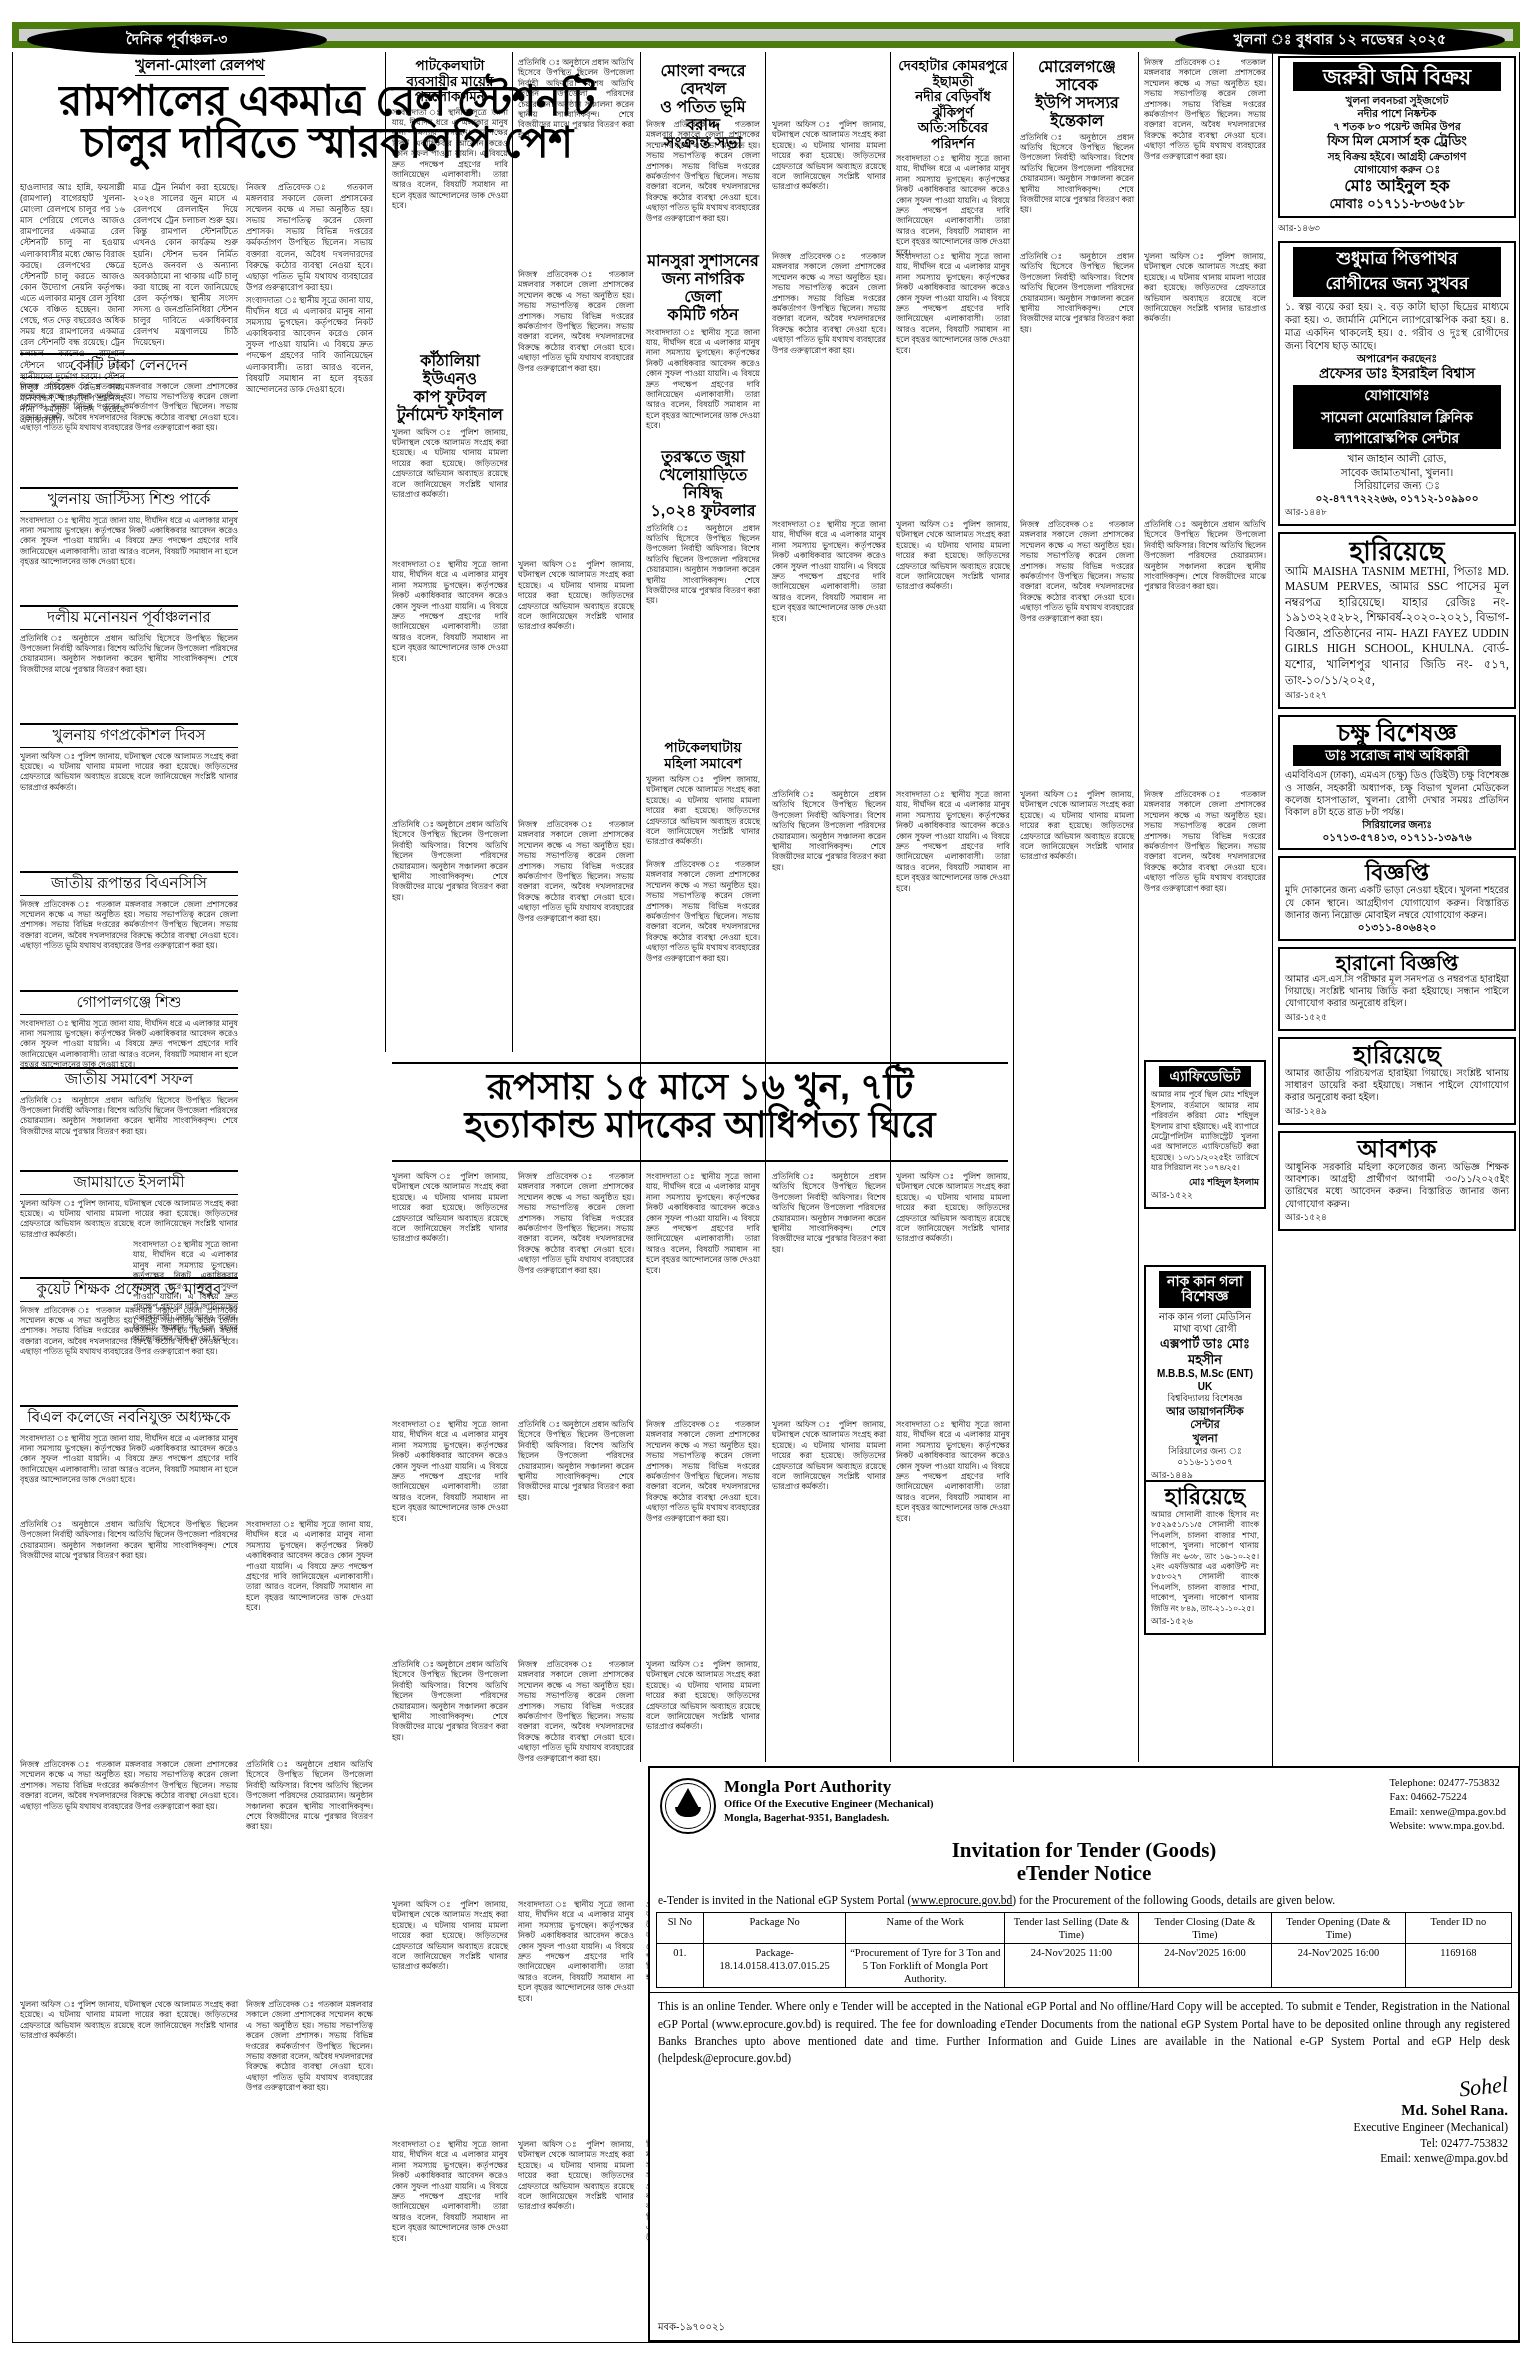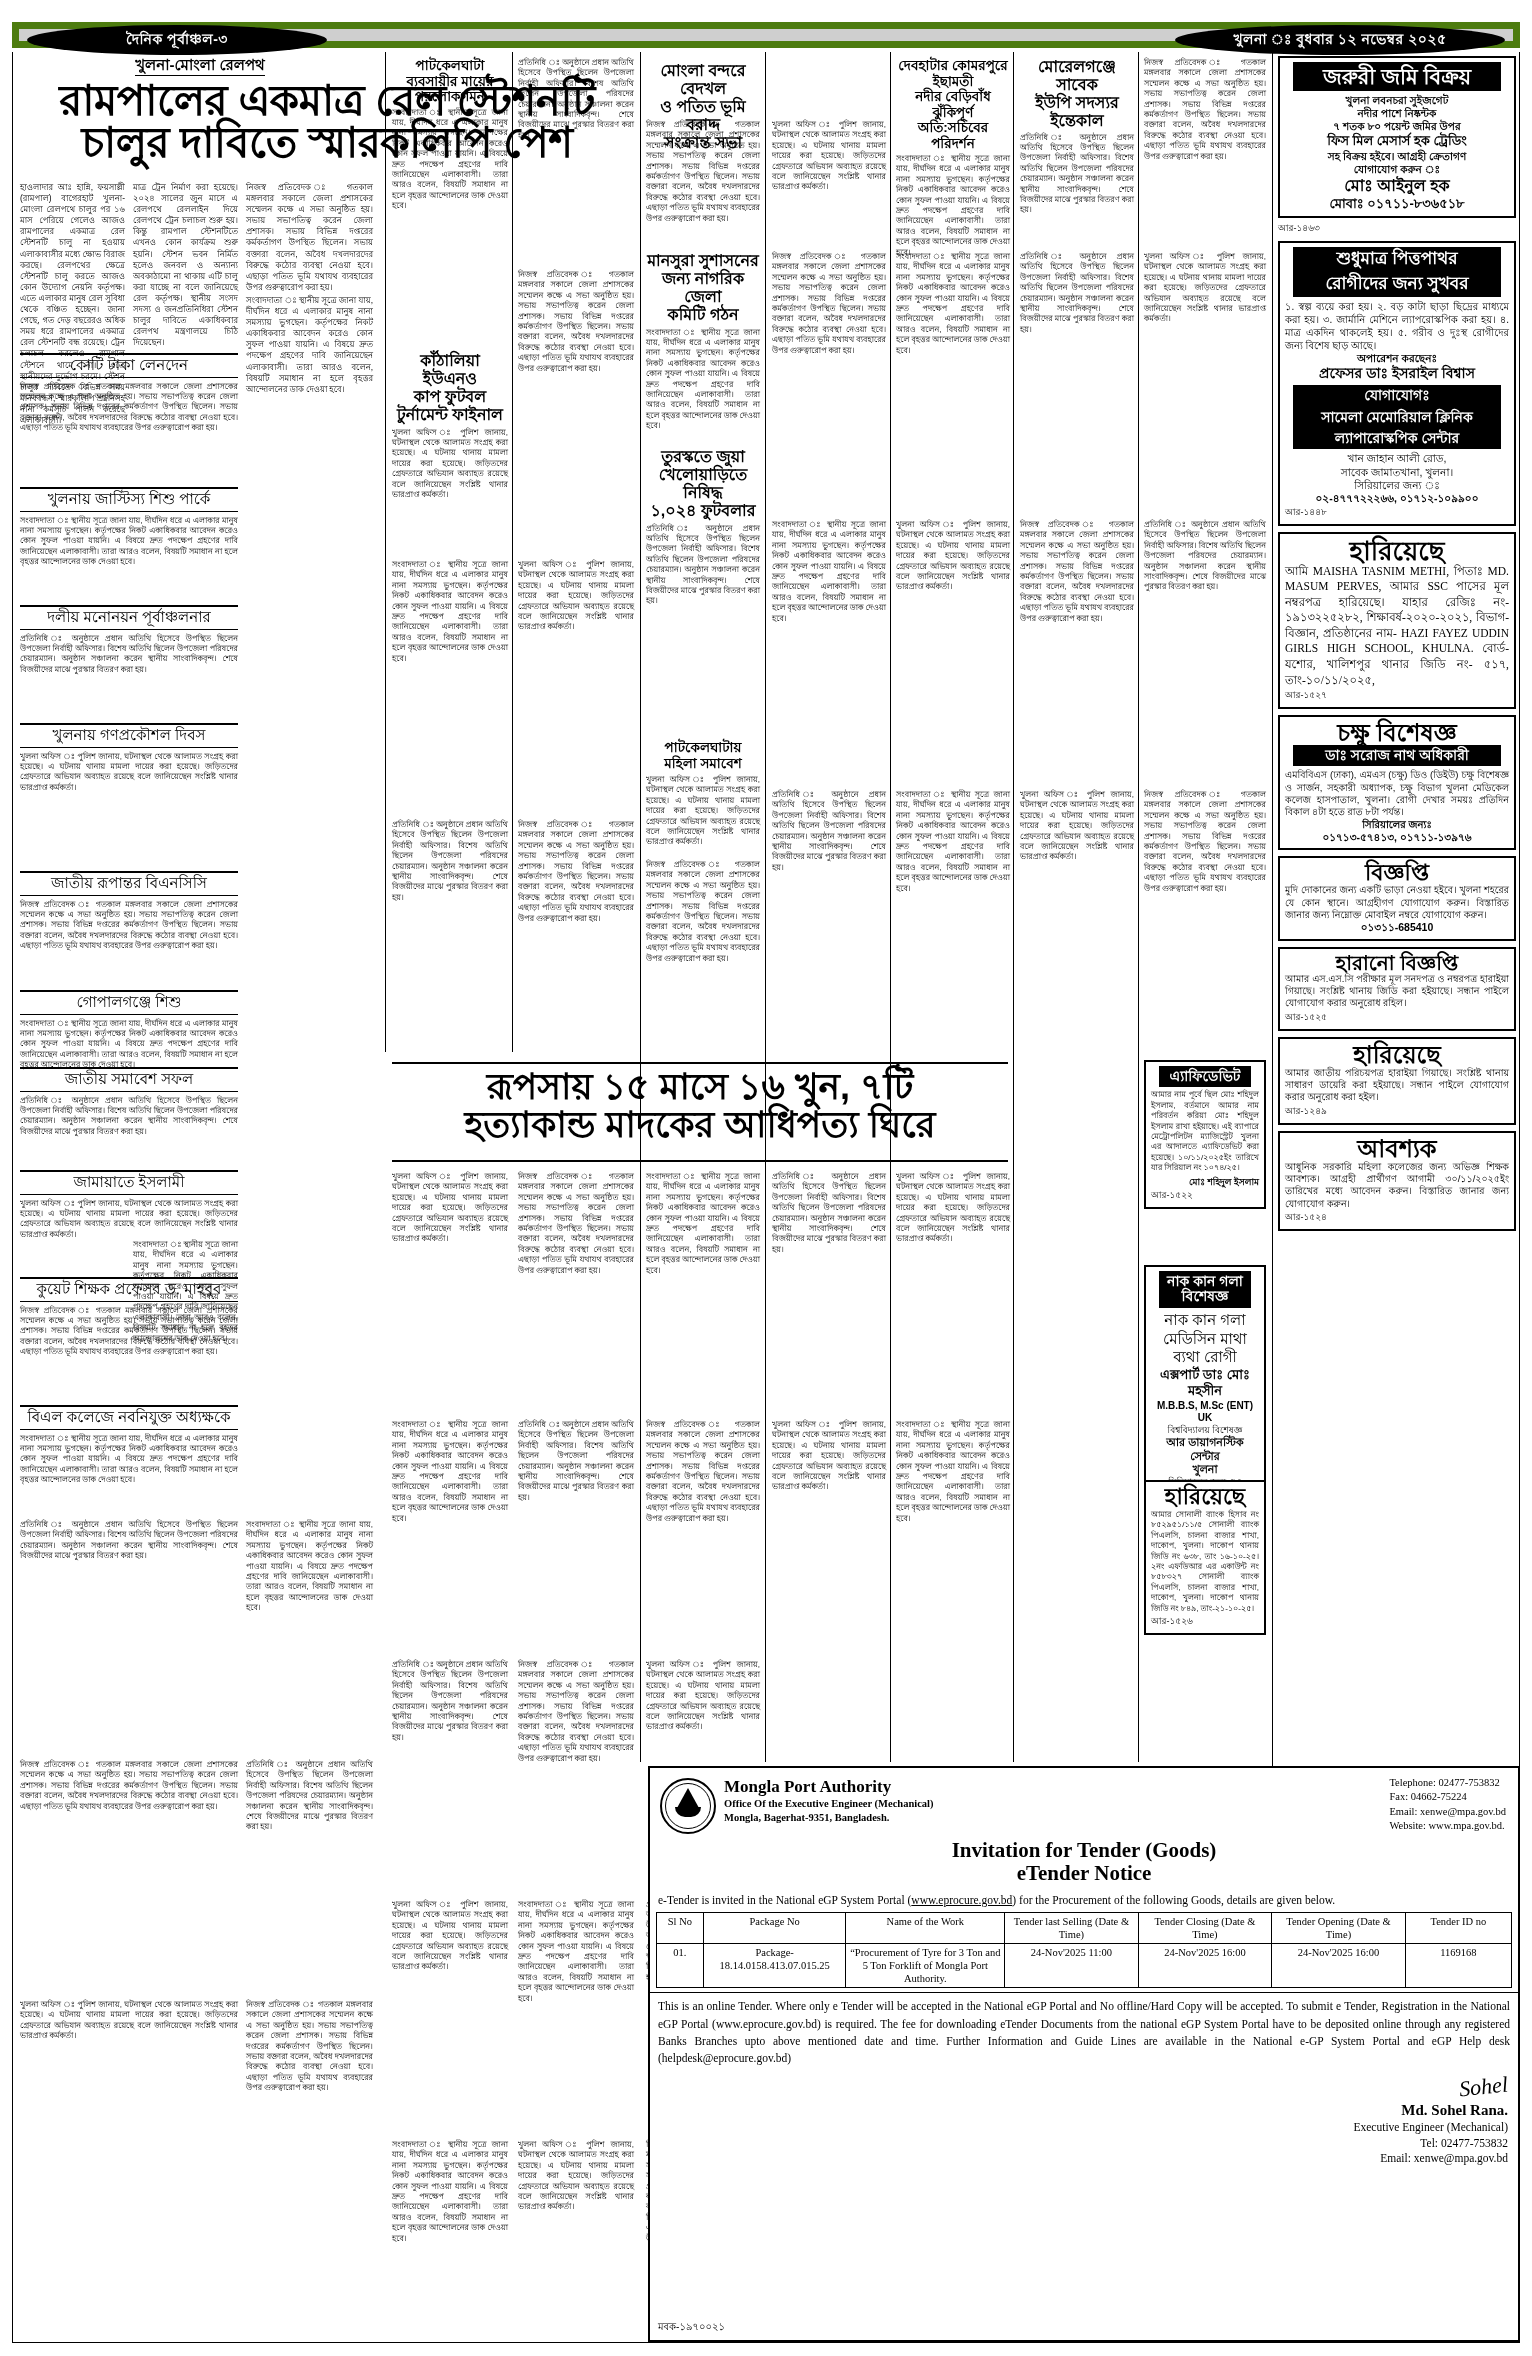--- a/index.html
+++ b/index.html
@@ -457,21 +457,21 @@
       <div class="ad-banner sm">এ্যাফিডেভিট</div>
       <div class="body-txt tiny" style="text-align:justify;">আমার নাম পূর্বে ছিল মোঃ শহিদুল ইসলাম, বর্তমানে আমার নাম পরিবর্তন করিয়া মোঃ শহিদুল ইসলাম রাখা হইয়াছে। এই ব্যাপারে মেট্রোপলিটন ম্যাজিস্ট্রেট খুলনা এর আদালতে এ্যাফিডেভিট করা হয়েছে। ১০/১১/২০২৫ইং তারিখে যার সিরিয়াল নং ১০৭৪/২৫।</div>
       <div class="ad-line b" style="text-align:right;font-size:9px;margin-top:3px;">মোঃ শহিদুল ইসলাম</div>
       <div class="ad-ref">আর-১৫২২</div>
     </div>
   </div>
 
   <div class="col" style="left:1144px;top:1265px;width:122px;">
     <div class="adbox">
       <div class="ad-banner sm">নাক কান গলা বিশেষজ্ঞ</div>
-      <div class="ad-line" style="font-size:15px;">নাক কান গলা মেডিসিন মাথা ব্যথা রোগী</div>
+      <div class="ad-line" style="font-size:10px;">নাক কান গলা মেডিসিন মাথা ব্যথা রোগী</div>
       <div class="ad-line l">এক্সপার্ট ডাঃ মোঃ মহসীন</div>
       <div class="ad-line b" style="font-size:10px;">M.B.B.S, M.Sc (ENT) UK</div>
       <div class="ad-line" style="font-size:9px;">বিশ্ববিদ্যালয় বিশেষজ্ঞ</div>
       <div class="ad-line b" style="font-size:11px;">আর ডায়াগনস্টিক সেন্টার</div>
       <div class="ad-line b" style="font-size:11px;">খুলনা</div>
       <div class="ad-line" style="font-size:9px;">সিরিয়ালের জন্য ঃ ০১১৬-১১৩০৭</div>
       <div class="ad-ref">আর-১৪৪৯</div>
     </div>
   </div>
 
@@ -524,21 +524,21 @@
       <div class="ad-title-outline" style="font-size:24px;">চক্ষু বিশেষজ্ঞ</div>
       <div class="ad-banner sm">ডাঃ সরোজ নাথ অধিকারী</div>
       <div class="ad-line" style="text-align:justify;font-size:9.5px;line-height:1.3;">এমবিবিএস (ঢাকা), এমএস (চক্ষু) ডিও (ডিইউ) চক্ষু বিশেষজ্ঞ ও সার্জন, সহকারী অধ্যাপক, চক্ষু বিভাগ খুলনা মেডিকেল কলেজ হাসপাতাল, খুলনা। রোগী দেখার সময়ঃ প্রতিদিন বিকাল ৪টা হতে রাত ৮টা পর্যন্ত।</div>
       <div class="ad-line b" style="font-size:10px;">সিরিয়ালের জন্যঃ</div>
       <div class="ad-line b">০১৭১৩-৫৭৪১৩, ০১৭১১-১৩৯৭৬</div>
     </div>
 
     <div class="adbox">
       <div class="ad-title-outline" style="font-size:22px;">বিজ্ঞপ্তি</div>
       <div class="ad-line" style="text-align:justify;font-size:9.5px;line-height:1.3;">মুদি দোকানের জন্য একটি ভাড়া নেওয়া হইবে। খুলনা শহরের যে কোন স্থানে। আগ্রহীগণ যোগাযোগ করুন। বিস্তারিত জানার জন্য নিম্নোক্ত মোবাইল নম্বরে যোগাযোগ করুন।</div>
-      <div class="ad-line b">০১৩১১-685410</div>
+      <div class="ad-line b">০১৩১১-৪০৬৪২০</div>
     </div>
 
     <div class="adbox">
       <div class="ad-title-outline" style="font-size:20px;">হারানো বিজ্ঞপ্তি</div>
       <div class="ad-line" style="text-align:justify;font-size:9.5px;line-height:1.3;">আমার এস.এস.সি পরীক্ষার মূল সনদপত্র ও নম্বরপত্র হারাইয়া গিয়াছে। সংশ্লিষ্ট থানায় জিডি করা হইয়াছে। সন্ধান পাইলে যোগাযোগ করার অনুরোধ রহিল।</div>
       <div class="ad-ref">আর-১৫২৫</div>
     </div>
 
     <div class="adbox">
       <div class="ad-title-outline" style="font-size:24px;">হারিয়েছে</div>

